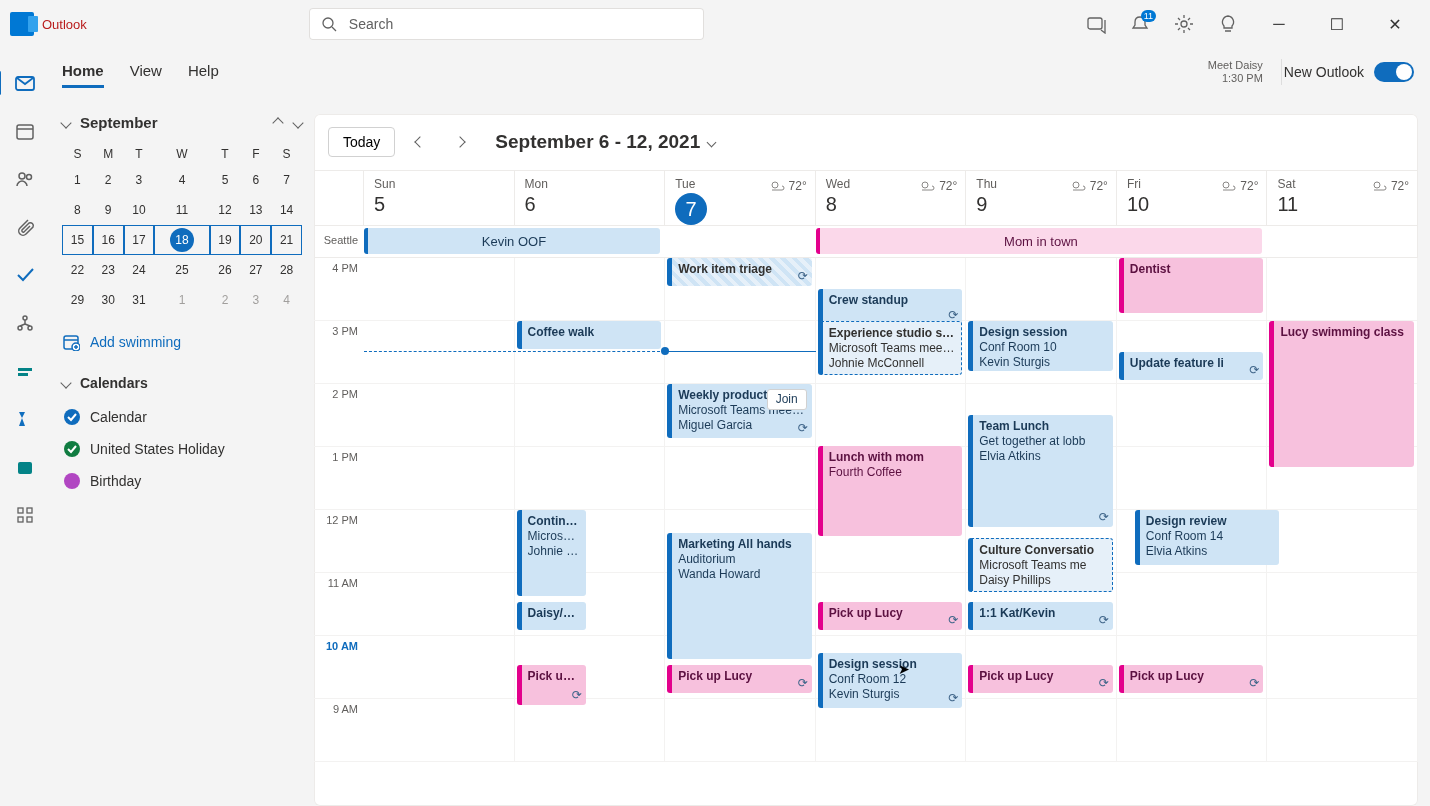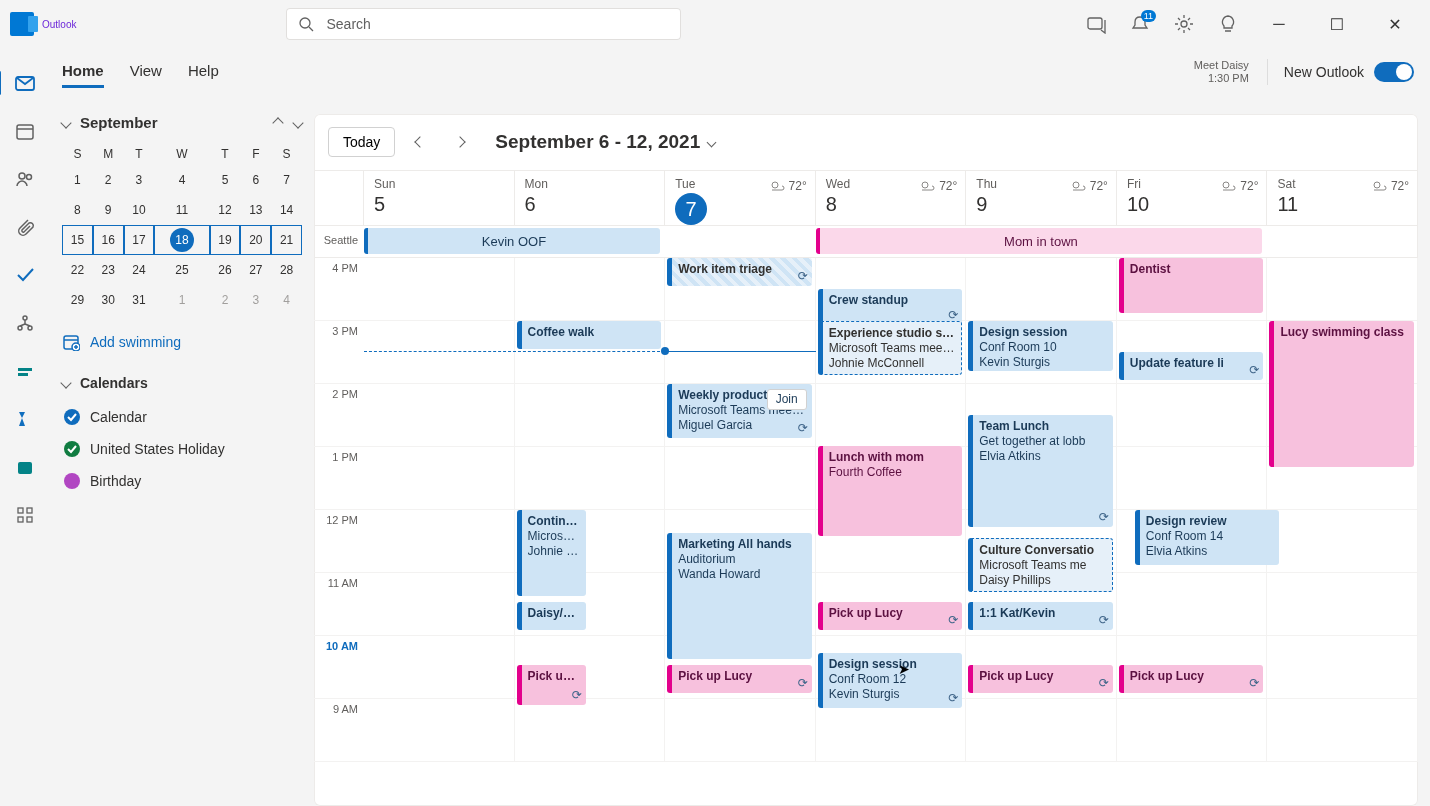--- a/index.html
+++ b/index.html
@@ -1,34 +1,34 @@
 <!DOCTYPE html>
 <html><head>
 <meta charset="utf-8">
 <style>
 *{box-sizing:border-box;margin:0;padding:0;font-family:"Segoe UI",Arial,sans-serif}
 body{background:#f4f4f4;width:1430px;height:806px;overflow:hidden;color:#323130}
 .title-bar{height:48px;display:flex;align-items:center;background:#f4f4f4;padding:0 10px}
 .logo{width:24px;height:24px;background:#0078d4;border-radius:2px;margin-right:8px;position:relative}
 .logo::after{content:"";position:absolute;right:-4px;top:4px;width:10px;height:16px;background:#33a2ed;border-radius:1px}
-.app-name{color:#6d28d9;font-size:10px;}
+.app-name{color:#b91c1c;font-size:13px;margin-right:12px}
 .search-box{margin-left:210px;width:395px;height:32px;background:#fff;border-radius:4px;display:flex;align-items:center;padding:0 12px;color:#616161;box-shadow:0 0 0 1px #e1dfdd inset}
 .search-box svg{margin-right:12px}
 .title-icons{margin-left:auto;display:flex;align-items:center;gap:24px;padding-right:8px}
 .ticon{width:20px;height:20px;color:#616161;cursor:pointer;position:relative}
 .badge{position:absolute;top:-4px;right:-6px;background:#0078d4;color:#fff;font-size:9px;border-radius:8px;padding:0 3px;line-height:12px}
 .win-btn{width:34px;height:30px;display:flex;align-items:center;justify-content:center;color:#333;cursor:pointer}
 .ribbon-row{height:48px;display:flex;align-items:center;background:#f4f4f4;padding-left:62px}
 .rail{position:absolute;left:0;top:48px;width:50px;bottom:0;background:#f4f4f4;display:flex;flex-direction:column;align-items:center;gap:26px;padding-top:24px}
 .rail-item{width:22px;height:22px;display:flex;align-items:center;justify-content:center;color:#616161;cursor:pointer;position:relative}
 .rail-item.active{color:#0f6cbd}
 .rail-item.active::before{content:"";position:absolute;left:-16px;width:3px;height:24px;background:#0f6cbd;border-radius:2px}
 .tab{padding:6px 0;margin-right:26px;font-size:15px;color:#323130;cursor:pointer}
 .tab.active{font-weight:600;border-bottom:3px solid #0f6cbd}
-.meet-box{margin-left:auto;text-align:right;font-size:11px;color:#605e5c;line-height:13px;padding-right:18px;border-right:1px solid #ddd;margin-right:16px}
+.meet-box{margin-left:auto;text-align:right;font-size:11px;color:#605e5c;line-height:13px;padding-right:18px;border-right:1px solid #ddd;margin-right:2px}
 .new-toggle{display:flex;align-items:center;gap:10px;padding-right:16px}
 .toggle{width:40px;height:20px;background:#0f6cbd;border-radius:10px;position:relative}
 .toggle::after{content:"";position:absolute;right:2px;top:2px;width:16px;height:16px;background:#fff;border-radius:50%}
 .main{position:absolute;left:50px;top:96px;right:12px;bottom:0;display:flex}
 .side{width:264px;padding:18px 12px 0 12px}
 .month-head{display:flex;align-items:center;gap:10px;font-weight:600;font-size:15px;margin-bottom:12px}
 .month-head .arrows{margin-left:auto;display:flex;gap:12px;color:#616161}
 .mini-cal{width:100%;text-align:center;font-size:12px;border-collapse:collapse}
 .mini-cal th{font-weight:400;color:#323130;height:22px}
 .mini-cal td{height:30px;color:#323130;cursor:pointer}

